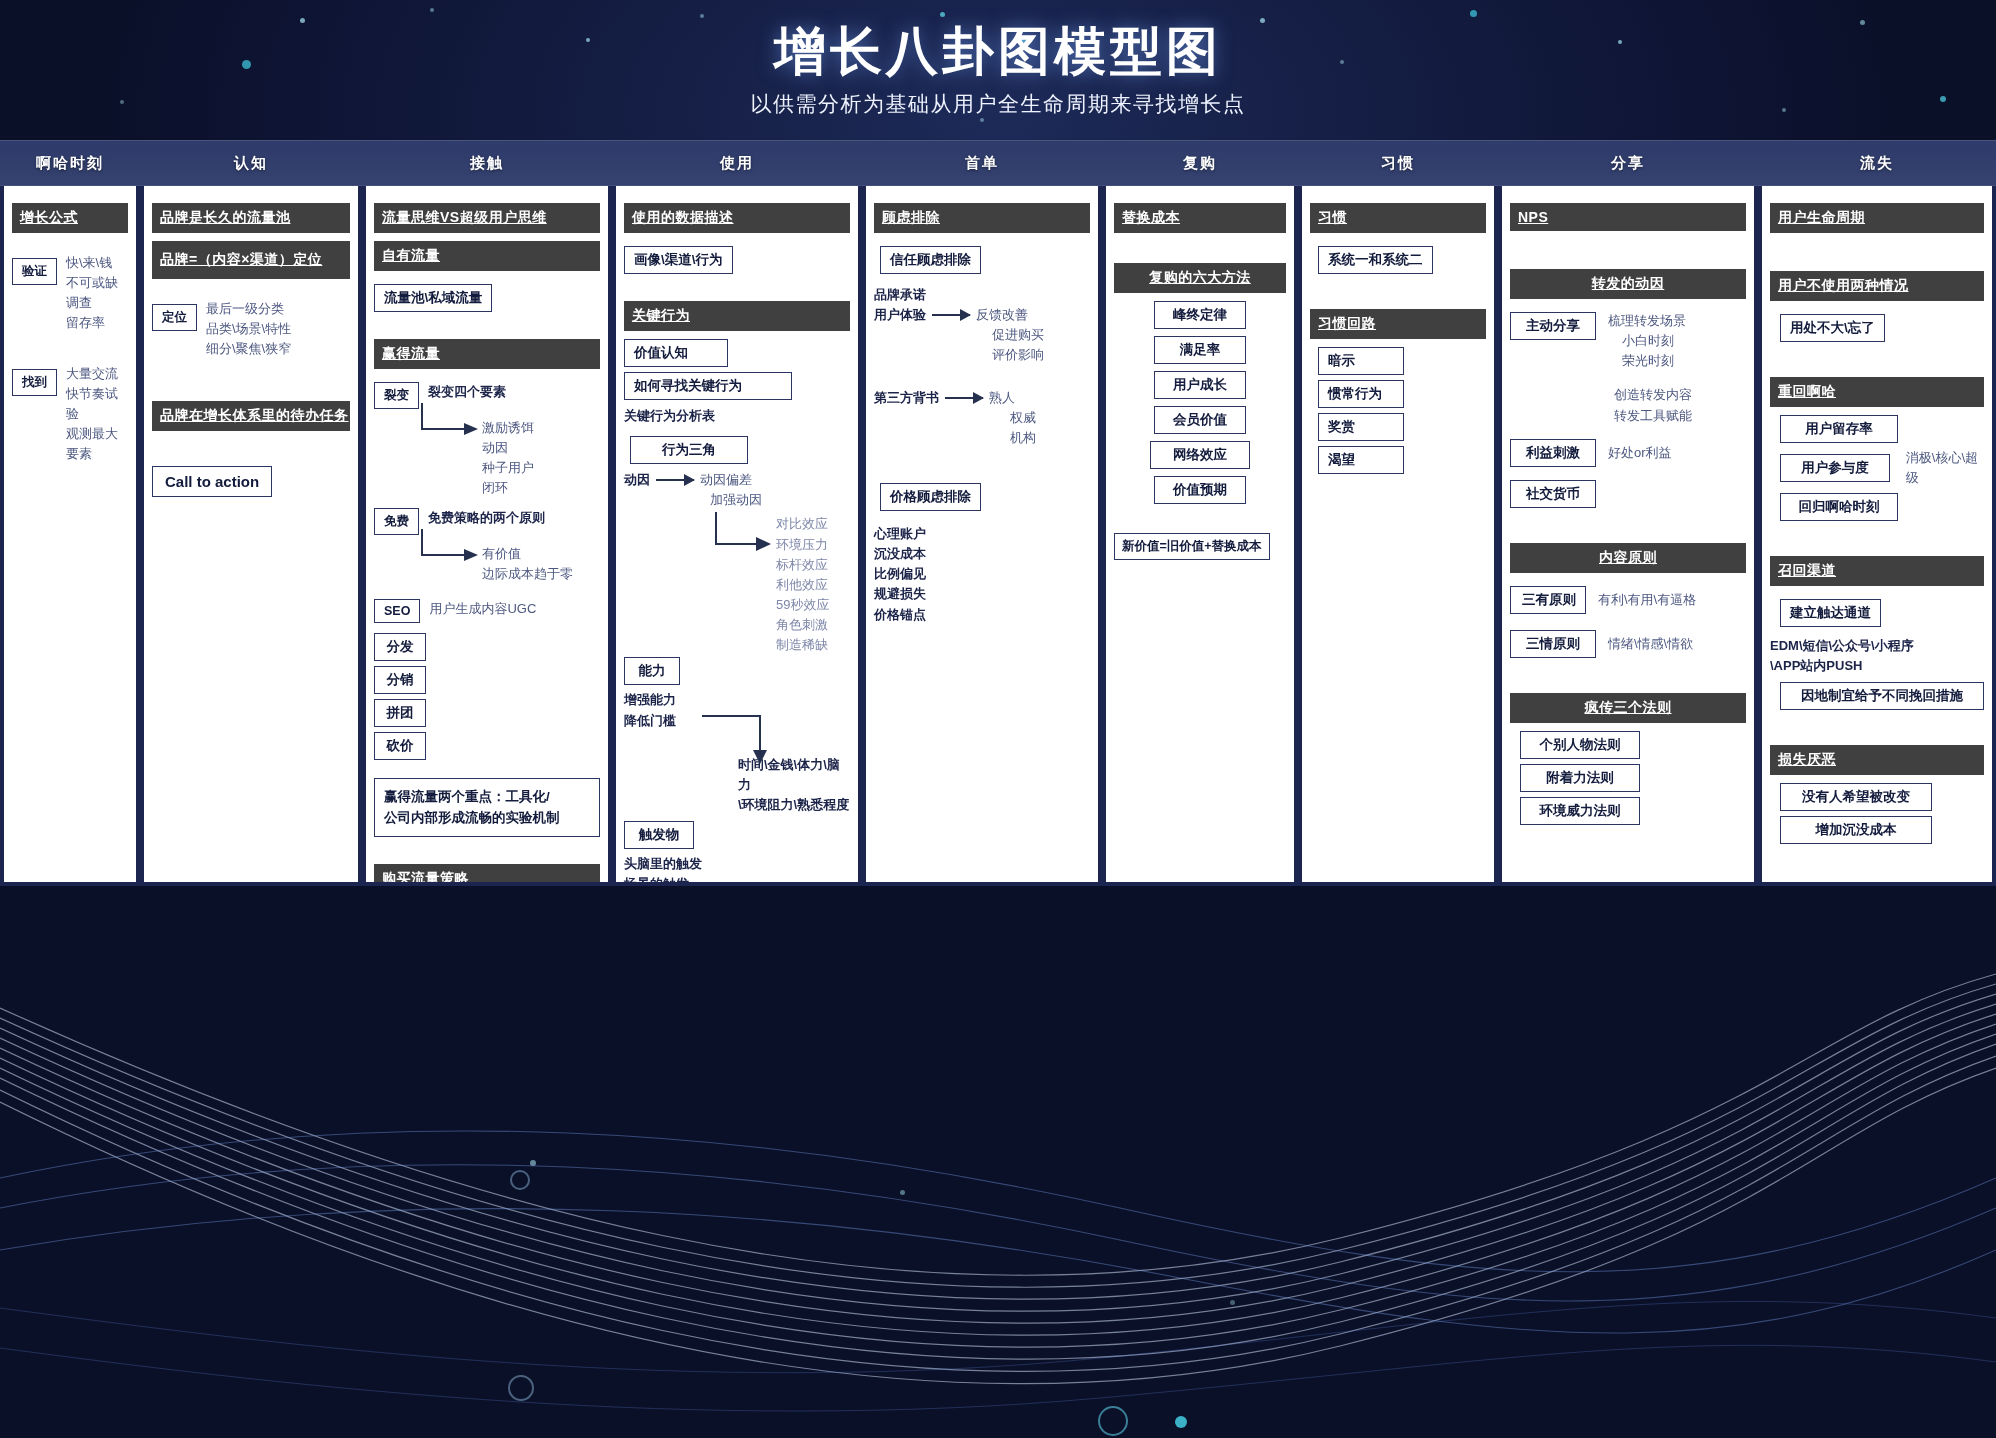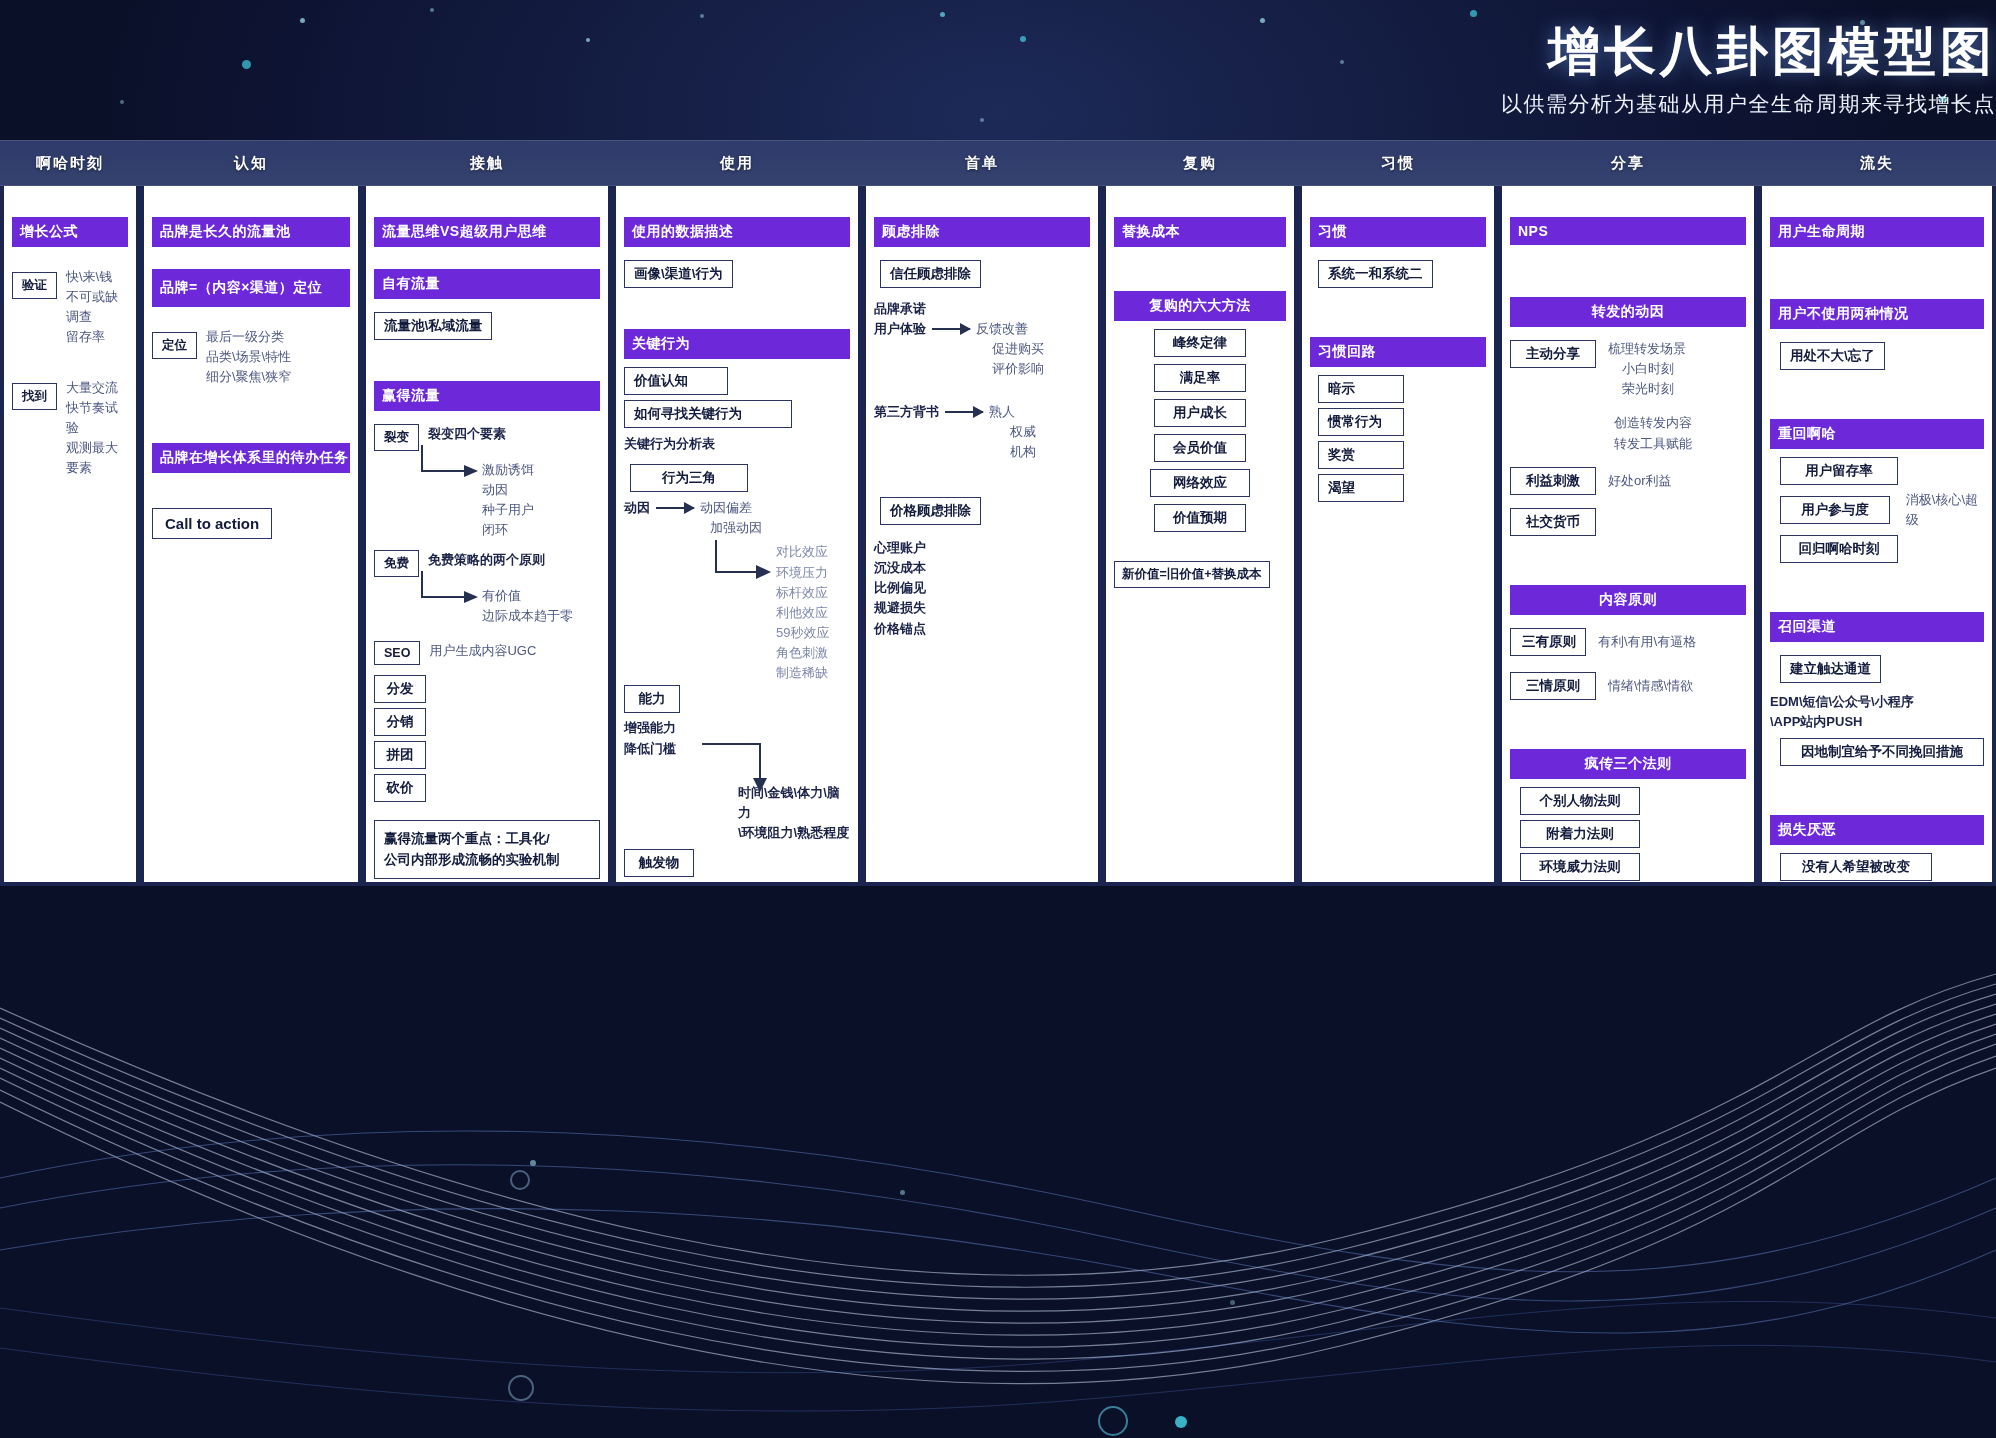--- a/index.html
+++ b/index.html
@@ -17,21 +17,21 @@
   .stars { position: absolute; inset: 0; pointer-events: none; z-index: 1; }
   .stars i {
     position: absolute; display: block; border-radius: 50%;
     background: #9fd9e8; opacity: .75;
   }
   .ring { position:absolute; border:2px solid rgba(150,200,230,.45); border-radius:50%; }
 
   
   .hero {
     position: relative; z-index: 3;
-    height: 140px; text-align: right; padding-top: 22px;
+    height: 140px; text-align: center; padding-top: 22px;
   }
   .hero h1 {
     font-size: 52px; letter-spacing: 4px; color: #ffffff;
     font-weight: 900; line-height: 1.15;
     text-shadow: 0 0 18px rgba(120,170,255,.55);
   }
   .hero h2 {
     margin-top: 8px; font-size: 21px; color: #eef3ff;
     font-weight: 500; letter-spacing: 1.5px;
   }
@@ -61,24 +61,24 @@
     border-left: 4px solid #1b2550;
     border-right: 4px solid #1b2550;
     border-bottom: 4px solid #1b2550;
     padding: 9px 8px 10px 8px;
     overflow: hidden;
     position: relative;
   }
 
   
   .secbar {
-    background: #6d28d9; color: #fff;
+    background: #404040; color: #fff;
     font-weight: 700; font-size: 14px;
-    padding: 6px 8px; margin: 22px 0 8px 0;
-    letter-spacing: .5px; white-space: nowrap;
+    padding: 6px 8px; margin: 8px 0 8px 0;
+    letter-spacing: .5px; white-space: nowrap; text-decoration: underline;
   }
   .secbar.c { text-align: center; }
 
   .boxed {
     border: 1.6px solid #2b3560; color: #141c3d;
     font-weight: 700; font-size: 13.5px;
     padding: 4px 9px; margin: 5px 0;
     display: inline-block; background: #fff;
     white-space: nowrap;
   }

